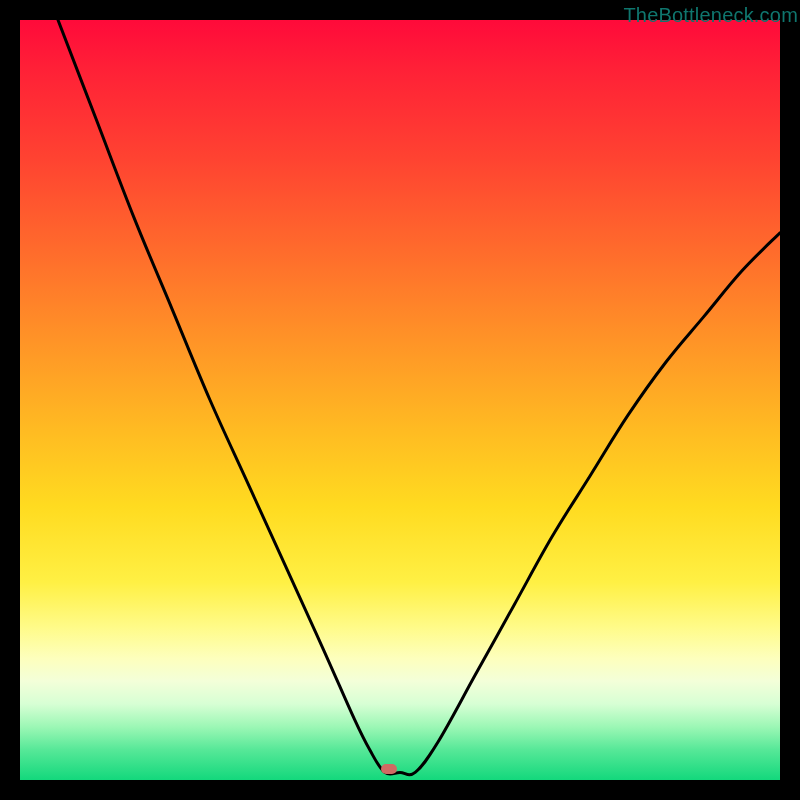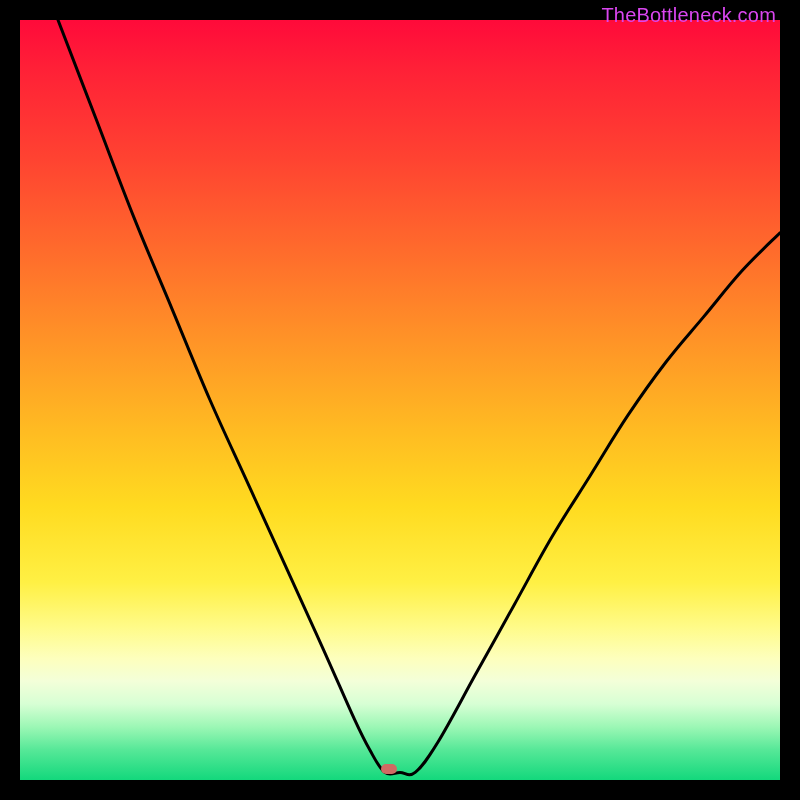--- a/index.html
+++ b/index.html
@@ -13,22 +13,22 @@
   }
   .frame {
     position: relative;
     width: 800px;
     height: 800px;
     background: #000;
   }
   .watermark {
     position: absolute;
     top: 4px;
-    right: 24px;
-    color: #d946ef;
+    right: 2px;
+    color: #0f766e;
     font-size: 20px;
     font-weight: 500;
     letter-spacing: 0.2px;
     z-index: 10;
   }
   .plot-area {
     position: absolute;
     left: 20px;
     top: 20px;
     width: 760px;

